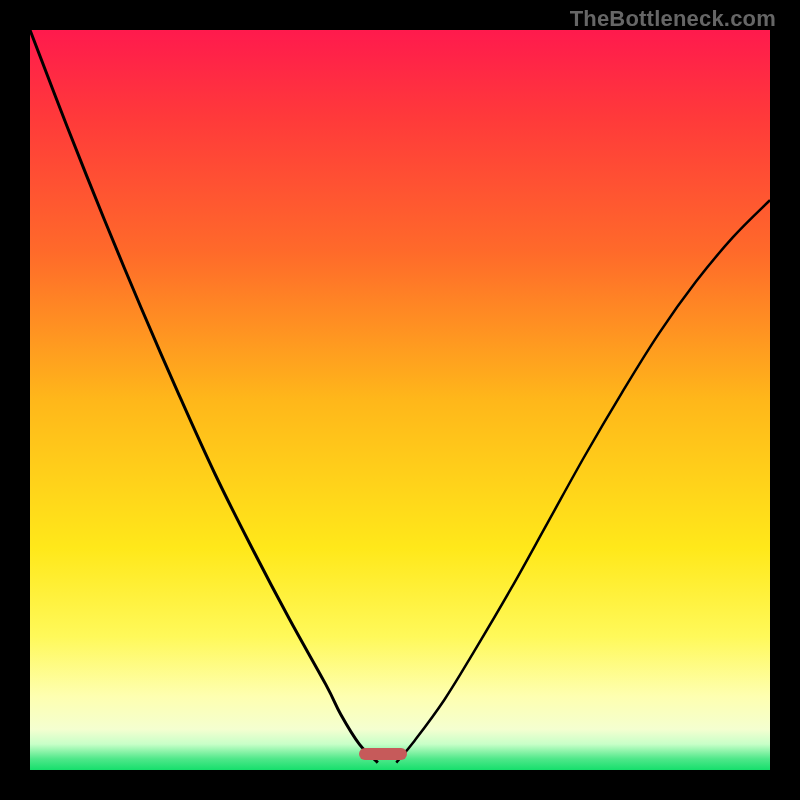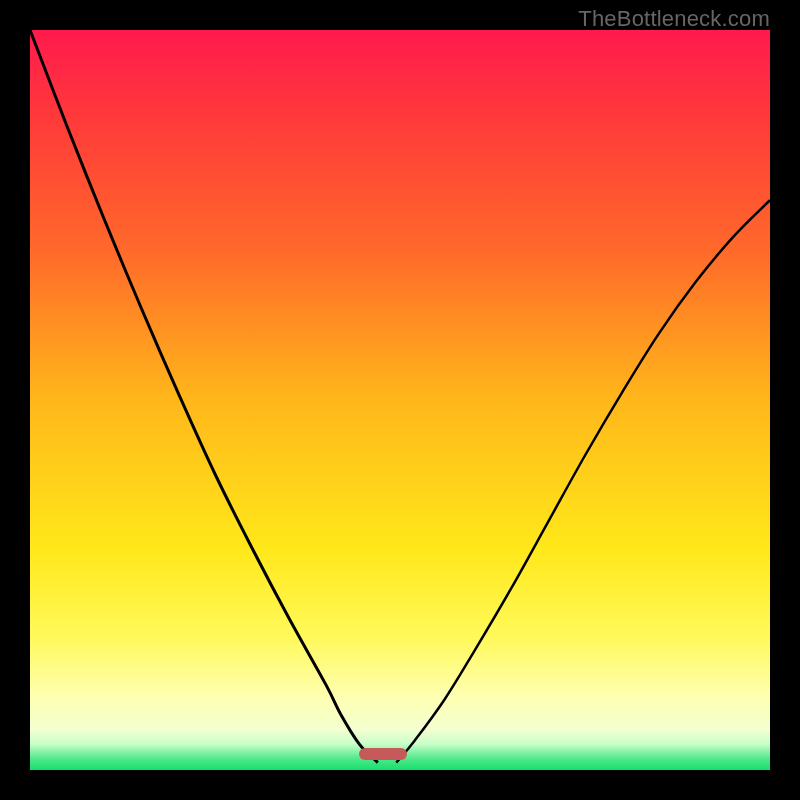--- a/index.html
+++ b/index.html
@@ -19,24 +19,24 @@
     height: 740px;
     background: #000;
   }
   .gradient {
     position: absolute;
     left: 0; top: 0; right: 0; bottom: 0;
   }
   .watermark {
     position: absolute;
     top: 6px;
-    right: 30px;
+    right: 24px;
     color: #666;
     font-size: 22px;
-    font-weight: 400;
+    font-weight: 700;
     letter-spacing: 0.2px;
   }
   svg.curve {
     position: absolute;
     left: 0; top: 0;
     width: 740px;
     height: 740px;
     overflow: visible;
   }
   .marker {

